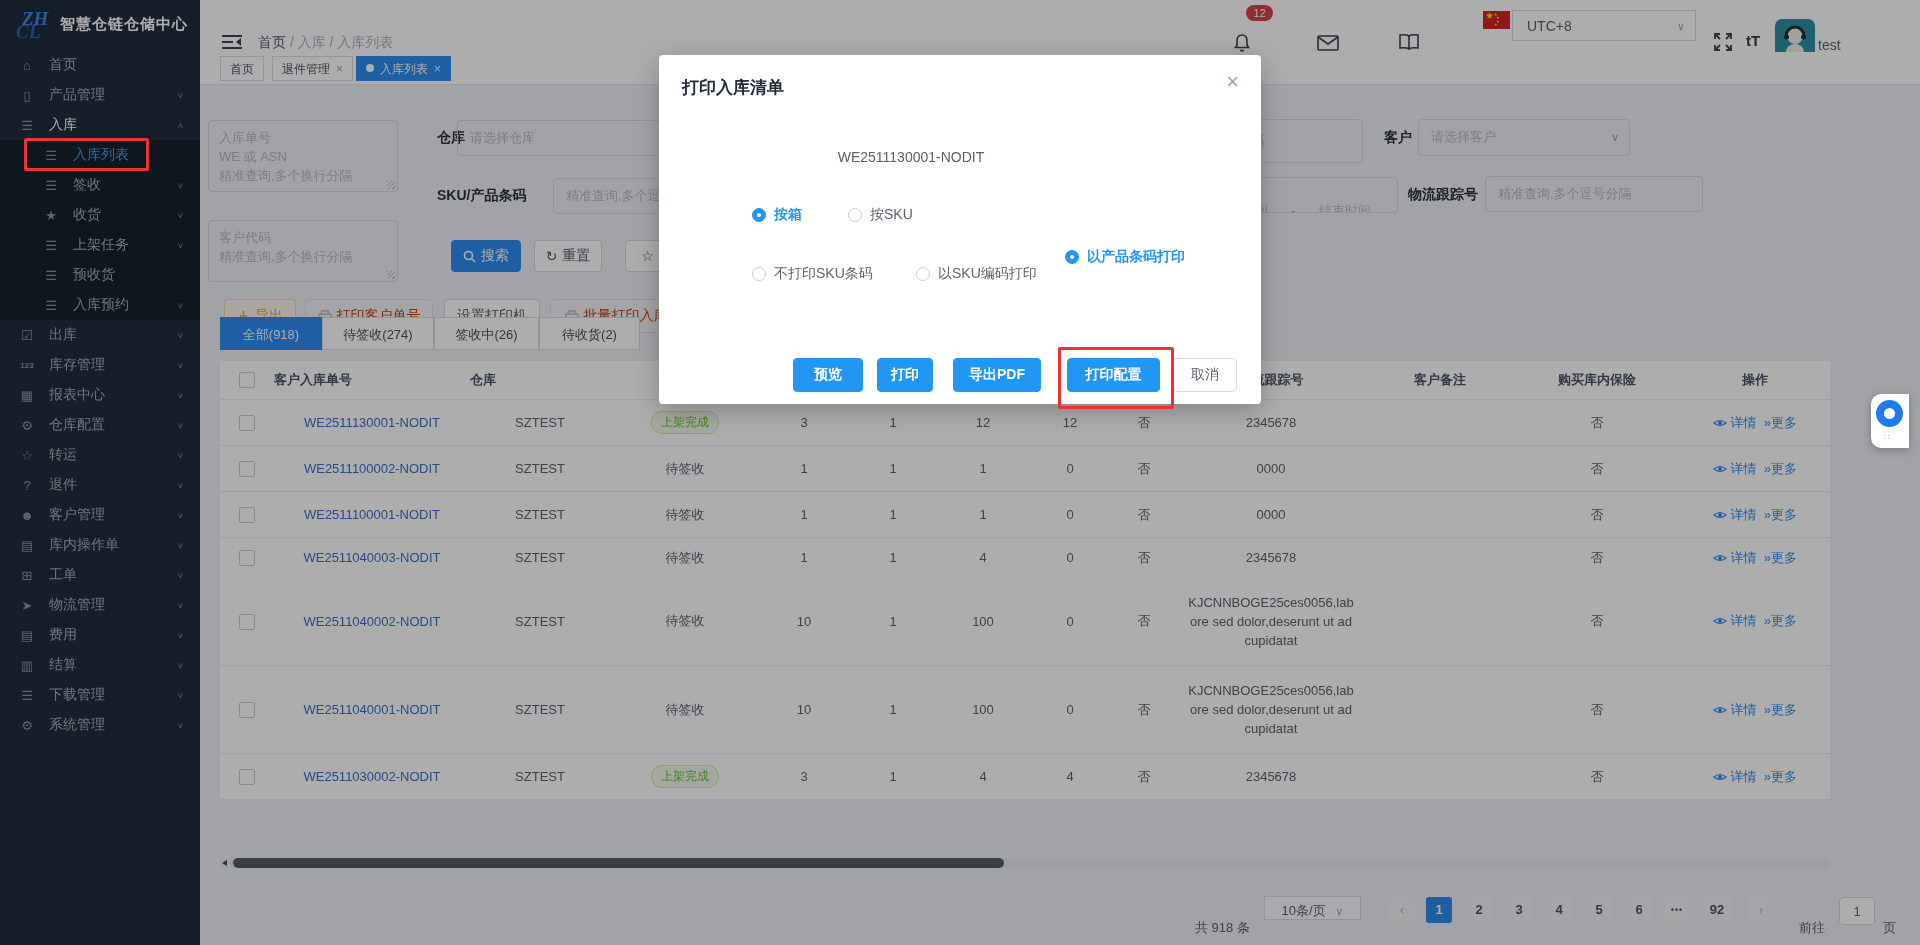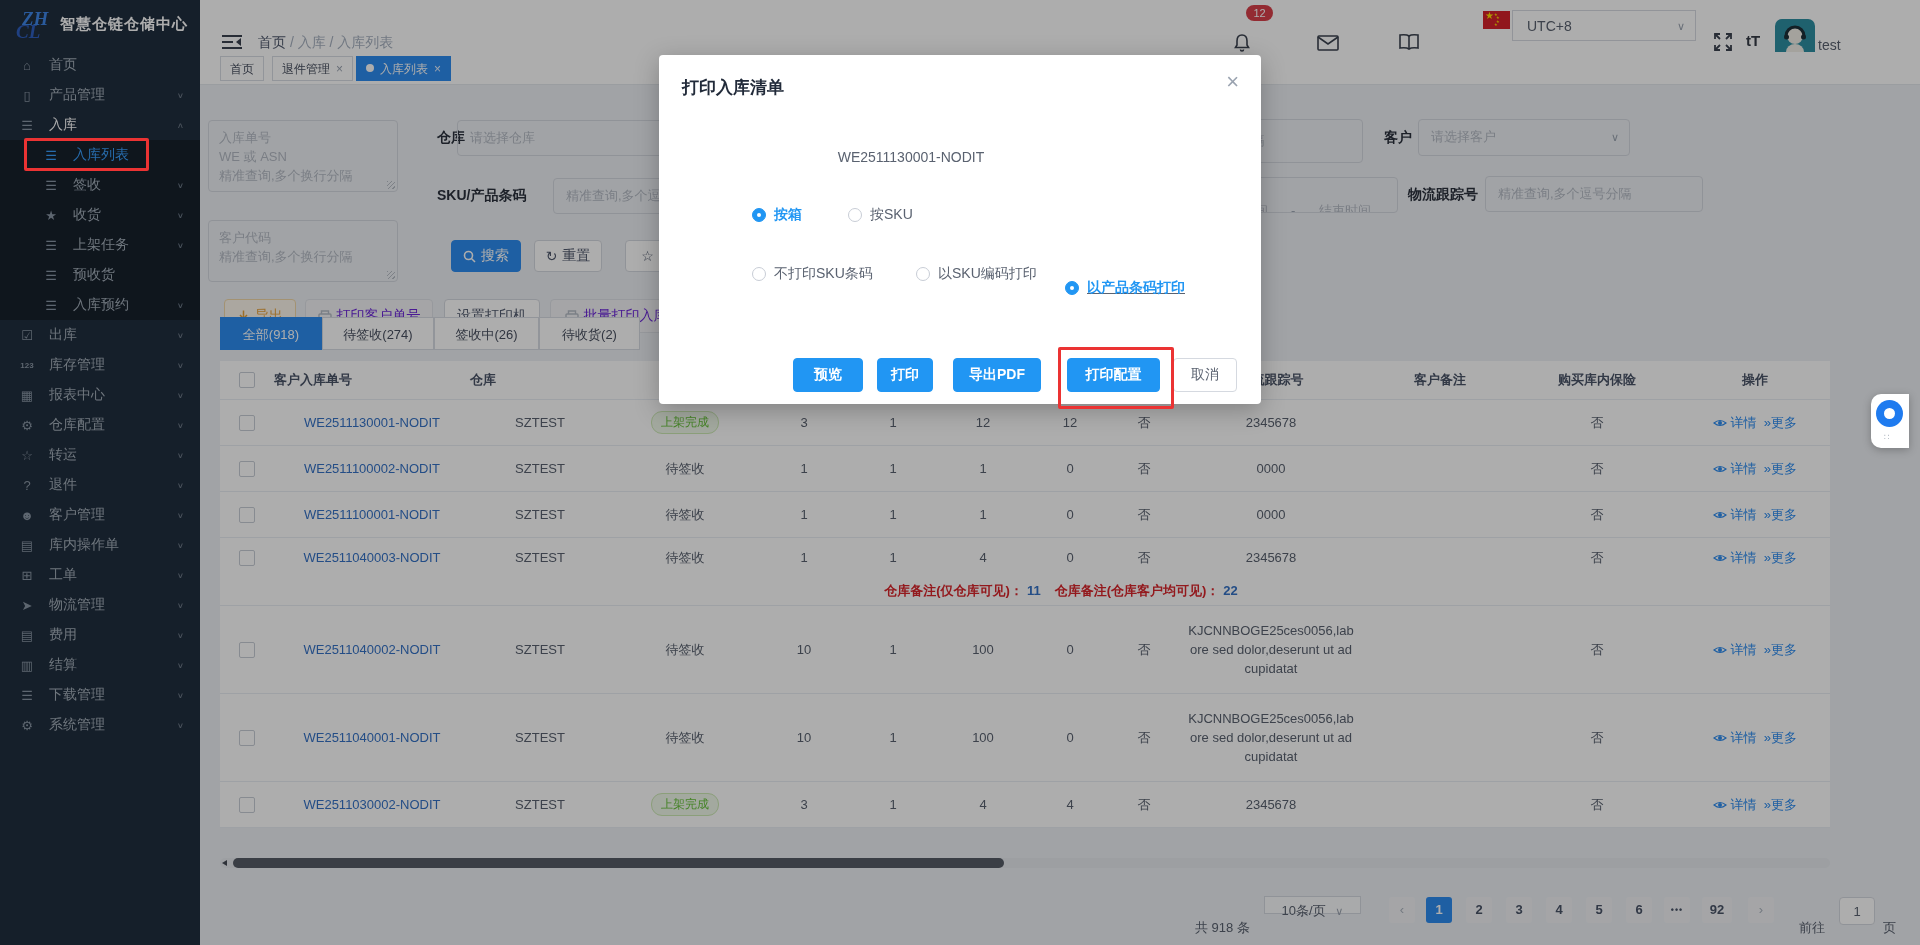--- a/index.html
+++ b/index.html
@@ -46,21 +46,21 @@
   .f-label{font-size:14px;font-weight:bold;color:#2b313d;}
   .ta{border:1px solid #d5d9e0;border-radius:4px;box-sizing:border-box;padding:7px 10px;font-size:13px;line-height:19px;color:#b4bac4;}
   .ta .rsz{position:absolute;right:2px;bottom:2px;width:8px;height:8px;background:repeating-linear-gradient(135deg,#b9bec7 0 1px,transparent 1px 3px);}
   .sel{border:1px solid #d5d9e0;border-radius:4px;box-sizing:border-box;background:transparent;font-size:13px;color:#b4bac4;line-height:34px;padding-left:12px;}
   .sel .chev{position:absolute;right:10px;top:0;color:#9aa3b0;font-size:11px;}
   .inp{border:1px solid #d5d9e0;border-radius:4px;box-sizing:border-box;font-size:13px;color:#b4bac4;line-height:34px;padding-left:12px;white-space:nowrap;overflow:hidden;}
   .btn{display:flex;align-items:center;justify-content:center;border-radius:4px;font-size:14px;box-sizing:border-box;cursor:pointer;}
   .btn-blue{background:#2d8cf0;color:#fff;border:1px solid #2d8cf0;font-family:Liberation Serif, serif;}
   .btn-plain{background:#fff;color:#515a6e;border:1px solid #d5d9e0;}
   .btn-warn{background:#fdf6ec;color:#e6a23c;border:1px solid #f0d8a8;}
-  .btn-dis{background:#f3f4f6;color:#6d28d9;border:1px solid #dfe2e8;}
+  .btn-dis{background:#f3f4f6;color:#c2410c;border:1px solid #dfe2e8;}
   .btn svg,.btn .bic{margin-right:5px;}
   
   .stab{position:absolute;top:317px;height:33px;line-height:33px;text-align:center;font-size:13px;background:#fff;border:1px solid #d8dce4;color:#495060;box-sizing:border-box;}
   .stab.active{background:#2d8cf0;border-color:#2d8cf0;color:#fff;}
   
   .tbl-wrap{position:absolute;left:220px;top:361px;width:1610px;background:#fff;}
   table.grid{border-collapse:collapse;table-layout:fixed;width:1610px;font-size:13px;color:#5a6270;}
   table.grid th{height:38px;font-weight:bold;color:#4a5468;border-bottom:1px solid #e9edf3;padding:0;}
   table.grid td{border-bottom:1px solid #e9edf3;text-align:center;padding:2px 6px;box-sizing:border-box;}
   td.lft,th.lft{text-align:left;padding-left:10px;}
@@ -77,21 +77,21 @@
   .trackwrap{word-break:break-all;line-height:19px;display:inline-block;max-width:170px;}
   
   .hsb-track{position:absolute;left:220px;top:858px;width:1610px;height:10px;background:#e7eaef;border-radius:5px;}
   .hsb-thumb{position:absolute;left:13px;top:0;width:771px;height:10px;background:#565c66;border-radius:5px;}
   .hsb-arrow{position:absolute;left:2px;top:2px;width:0;height:0;border-top:3px solid transparent;border-bottom:3px solid transparent;border-right:5px solid #454b54;}
   
   .pg-txt{font-size:13px;color:#5a6270;}
   .pg-chip{position:absolute;top:897px;width:26px;height:26px;line-height:26px;text-align:center;background:#f3f4f7;border-radius:3px;font-size:13px;color:#4a5468;font-weight:bold;}
   .pg-chip.pgact{background:#2d6da8;background:#2d8cf0;color:#fff;}
   .pg-chip.arr{color:#aab2bd;font-weight:normal;}
-  .pg-sel{position:absolute;top:896px;height:18px;border:1px solid #d5d9e0;border-radius:0;background:#fafbfc;font-size:13px;color:#5a6270;line-height:28px;text-align:center;box-sizing:border-box;}
+  .pg-sel{position:absolute;top:896px;height:24px;border:1px solid #d5d9e0;border-radius:0;background:#fafbfc;font-size:13px;color:#5a6270;line-height:28px;text-align:center;box-sizing:border-box;}
   .goto-inp{position:absolute;top:897px;width:36px;height:28px;border:1px solid #d5d9e0;border-radius:4px;text-align:center;font-size:13px;color:#5a6270;box-sizing:border-box;background:#fff;}
   
   .dim{position:absolute;inset:0;background:rgba(0,0,0,0.32);z-index:50;}
   .modal{position:absolute;left:659px;top:55px;width:602px;height:349px;background:#fff;border-radius:4px;box-shadow:0 6px 24px rgba(0,0,0,.25);z-index:60;}
   .modal-title{position:absolute;left:23px;top:21px;font-size:17px;font-weight:bold;color:#222b3a;}
   .modal-close{position:absolute;right:22px;top:14px;font-size:22px;color:#9aa3b0;cursor:pointer;}
   .modal-order{position:absolute;left:167px;top:94px;width:170px;text-align:center;font-size:14px;color:#5a6270;}
   .radio{position:absolute;display:flex;align-items:center;font-size:14px;color:#5a6270;cursor:pointer;}
   .rdot{width:14px;height:14px;border-radius:50%;border:1px solid #c8cdd6;background:#fff;box-sizing:border-box;margin-right:8px;position:relative;}
   .radio.sel2 .rdot{background:#2196f3;border-color:#2196f3;}
@@ -505,25 +505,20 @@
           <td style="border-bottom:none;">0</td>
           <td style="border-bottom:none;">否</td>
           <td style="border-bottom:none;">2345678</td>
           <td style="border-bottom:none;"></td>
           <td style="border-bottom:none;">否</td>
           <td style="border-bottom:none;"><span class="op"><svg width="14" height="10" viewBox="0 0 14 10">
                   <path d="M1 5 Q7 0 13 5 Q7 10 1 5 Z" fill="none" stroke="#2d8cf0" stroke-width="1.2"></path>
                   <circle cx="7" cy="5" r="2" fill="#2d8cf0"></circle>
                 </svg> <span>详情</span>&nbsp;&nbsp;<span>»</span><span>更多</span></span></td>
         </tr>
-        <tr>
-          <td colspan="13" class="note-line" style="height:28px;padding-left:92px;">
-            <span>仓库备注(仅仓库可见)：</span><span class="nv">11</span><span>仓库备注(仓库客户均可见)：</span><span class="nv">22</span>
-          </td>
-        </tr>
         <tr class="r-tall">
           <td><span class="cb"></span></td>
           <td class="lft"><span class="lnk">WE2511040002-NODIT</span></td>
           <td class="lft">SZTEST</td>
           <td>待签收</td>
           <td>10</td>
           <td>1</td>
           <td>100</td>
           <td>0</td>
           <td>否</td>
@@ -616,21 +611,21 @@
     </label>
 
     <label class="radio" style="left:93px;top:210px;">
       <span class="rdot"></span>
       <span class="rlab">不打印SKU条码</span>
     </label>
     <label class="radio" style="left:257px;top:210px;">
       <span class="rdot"></span>
       <span class="rlab">以SKU编码打印</span>
     </label>
-    <label class="radio sel2" style="left:406px;top:224px;text-decoration:underline;">
+    <label class="radio sel2" style="left:406px;top:193px;">
       <span class="rdot"></span>
       <span class="rlab">以产品条码打印</span>
     </label>
 
     <div class="mbtn mbtn-blue" style="left:134px;width:70px;">
         <span>预览</span>
       </div>
     <div class="mbtn mbtn-blue" style="left:218px;width:56px;">
         <span>打印</span>
       </div>

